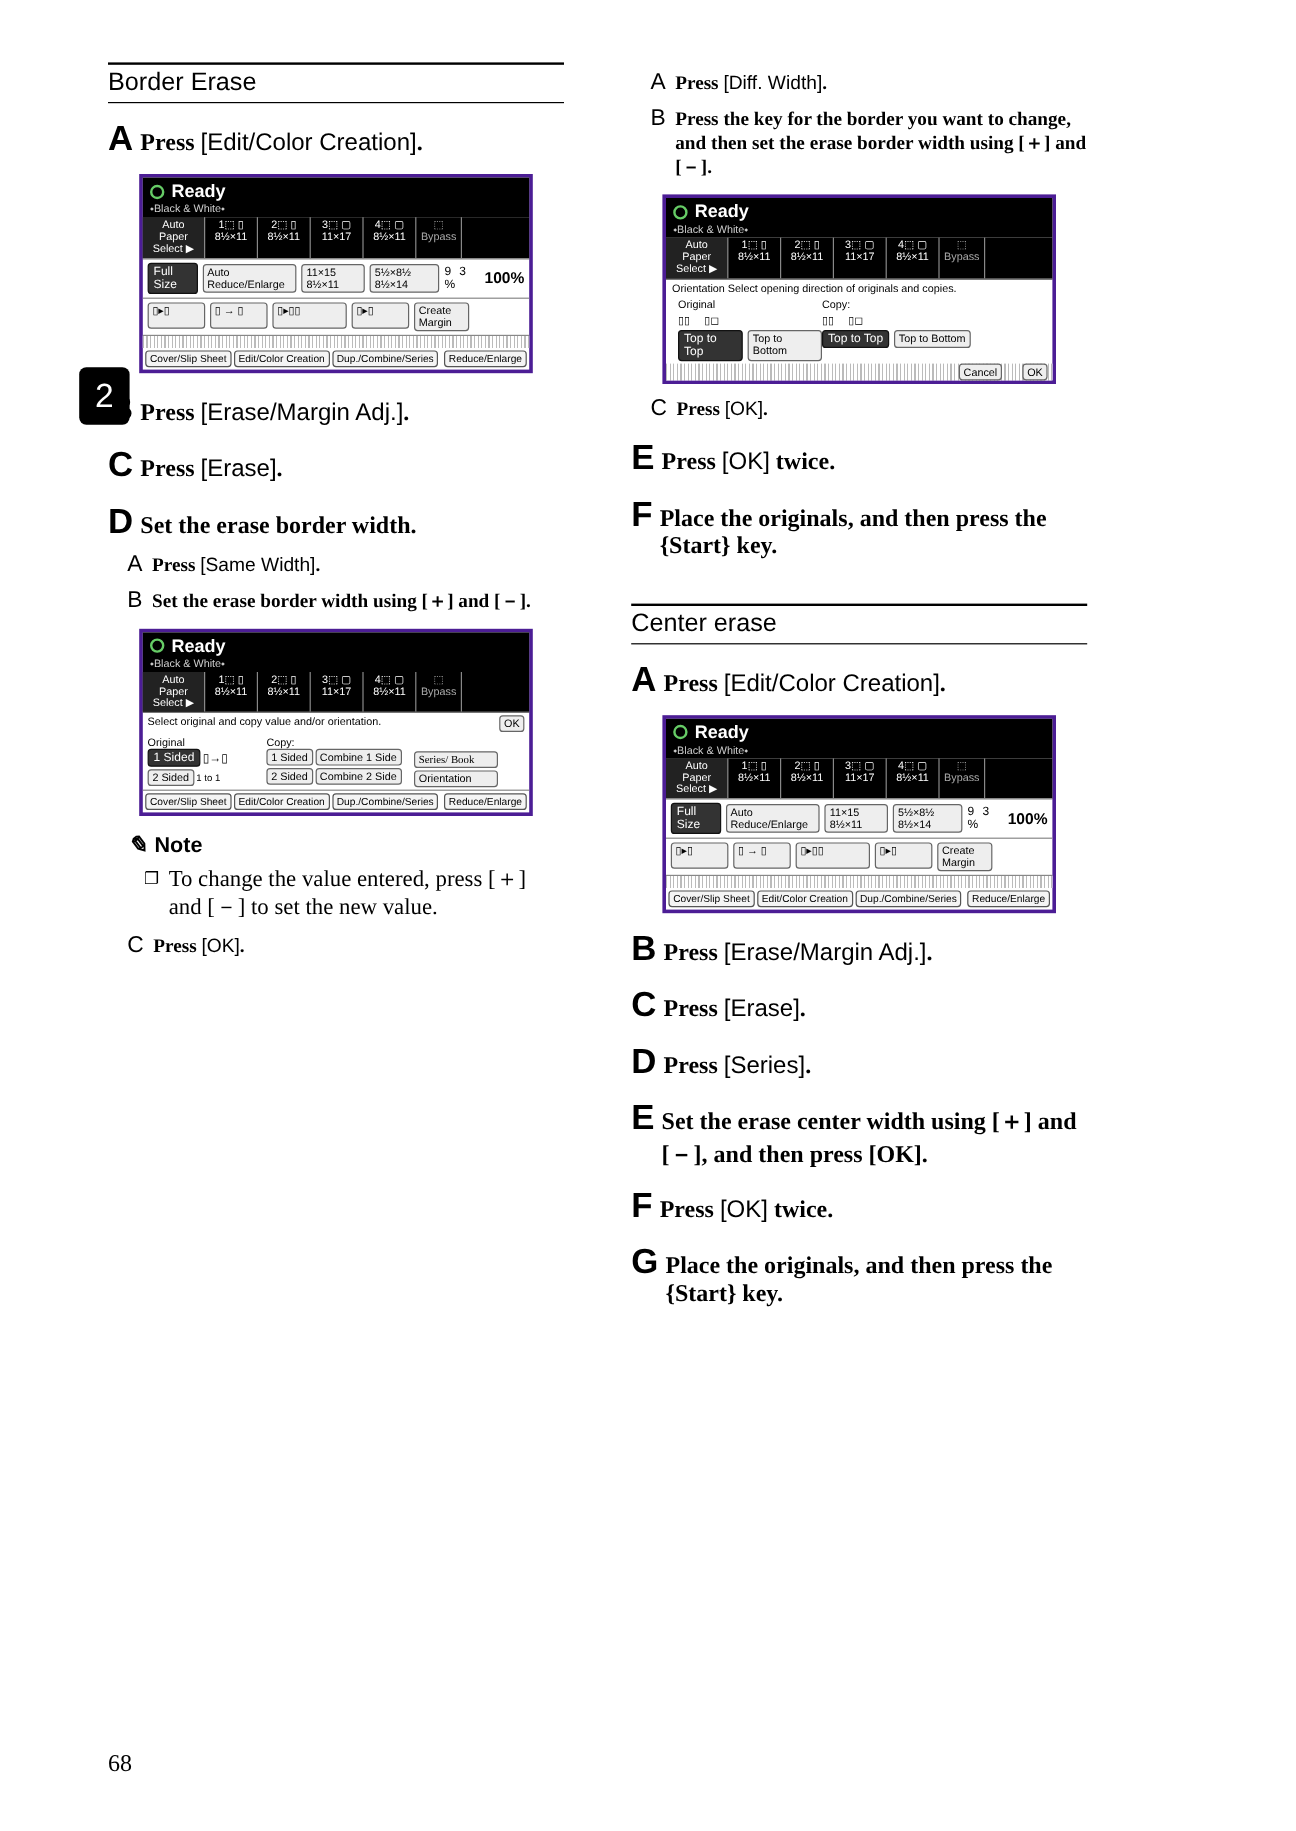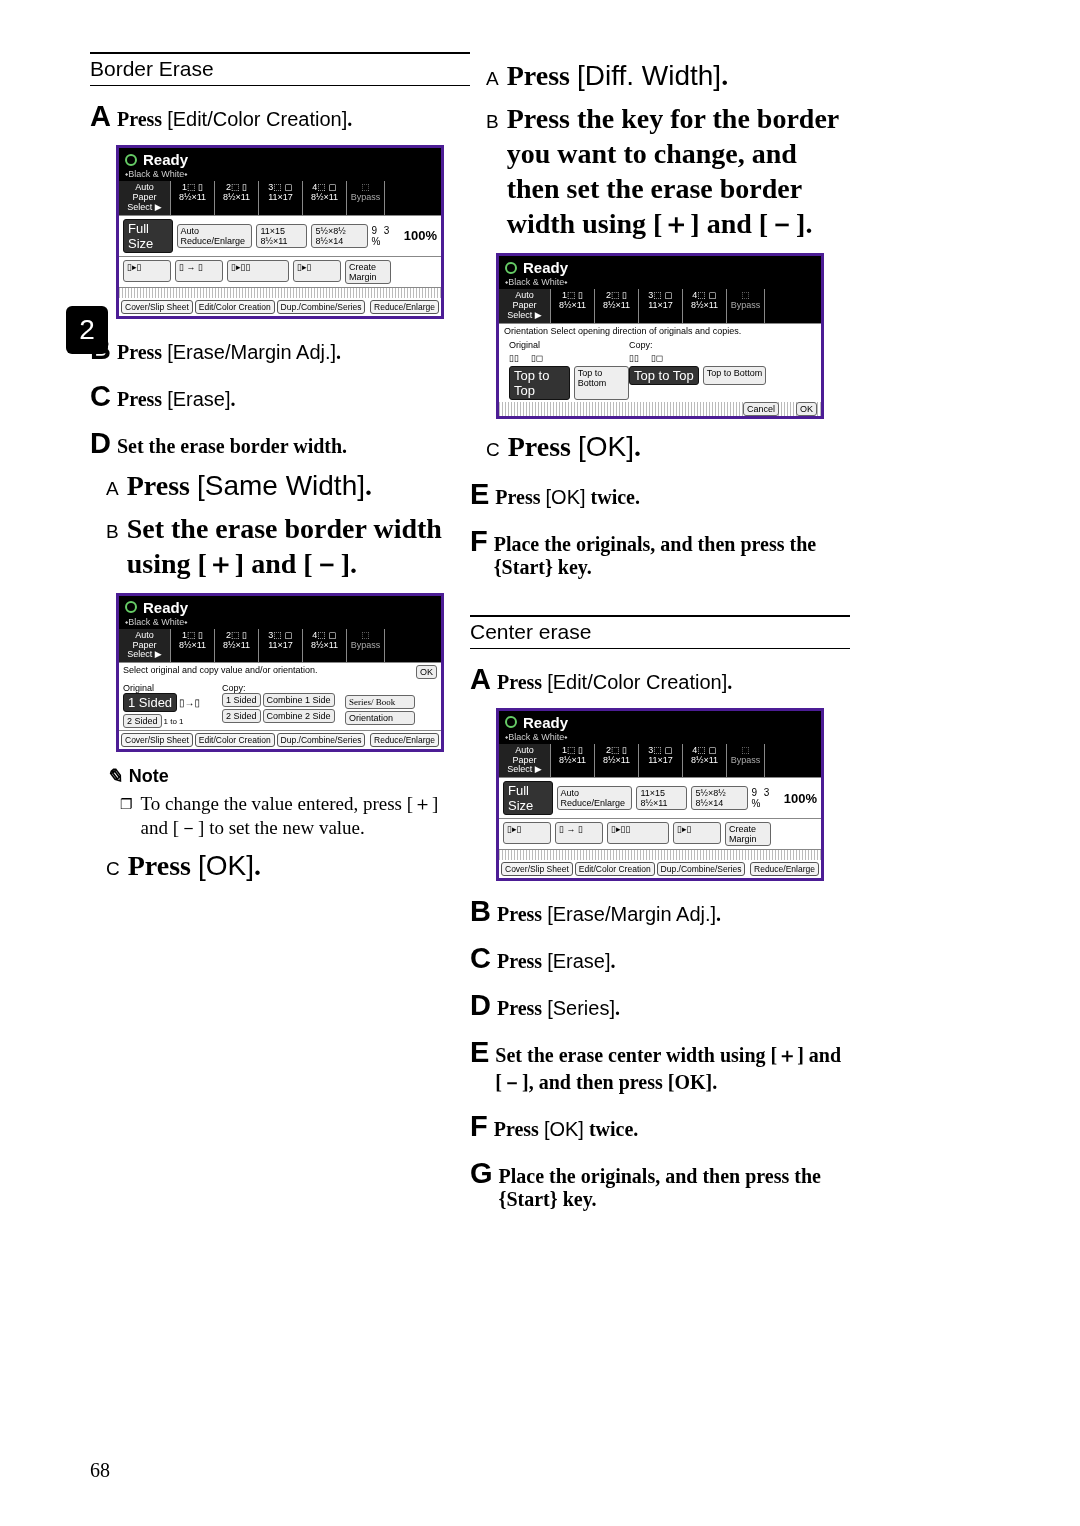--- a/index.html
+++ b/index.html
@@ -32,20 +32,21 @@
     background: #000;
     color: #fff;
     font-family: Arial, sans-serif;
     font-size: 28px;
     text-align: center;
     line-height: 48px;
     border-radius: 6px;
   }
   .columns {
     display: flex;
+    gap: 56px;
   }
   .col {
     width: 380px;
   }
   .section-title {
     font-family: Arial, Helvetica, sans-serif;
     font-size: 21px;
     border-top: 2px solid #000;
     border-bottom: 1px solid #000;
     padding: 3px 0 4px 0;
@@ -77,21 +78,21 @@
     gap: 8px;
     margin: 8px 0 6px 16px;
   }
   .sub-letter {
     font-family: Arial, Helvetica, sans-serif;
     font-size: 19px;
   }
   .sub-text {
     font-family: "Times New Roman", serif;
     font-weight: bold;
-    font-size: 28px;
+    font-size: 16px;
     line-height: 1.25;
   }
   .sub-text .sans { font-family: Arial, Helvetica, sans-serif; font-weight: normal;}
   .subsection-title {
     font-family: Arial, Helvetica, sans-serif;
     font-size: 19px;
     border-top: 1px solid #000;
     border-bottom: 1px solid #000;
     padding: 2px 0 3px 0;
     margin-top: 18px;
@@ -123,21 +124,21 @@
     color:#000;
   }
   .scr-top {
     background:#000; color:#fff; padding:3px 6px 1px 6px;
   }
   .scr-top .ready { font-weight:bold; font-size:15px; display:flex; align-items:center; gap:6px;}
   .scr-top .bw { font-size:9px; color:#ccc; margin-top:1px;}
   .scr-row { display:flex; align-items:stretch; border-bottom:1px solid #888;}
   .scr-cell { border-right:1px solid #888; padding:2px 3px; text-align:center; font-size:9px; line-height:1.1;}
   .scr-btn { border:1px solid #666; border-radius:3px; padding:1px 3px; font-size:9px; background:#eee; display:inline-block;}
-  .scr-blackbtn { background:#333; color:#fff; border:1px solid #111; border-radius:3px; padding:1px 4px; font-size:13px;}
+  .scr-blackbtn { background:#333; color:#fff; border:1px solid #111; border-radius:3px; padding:1px 4px; font-size:10px;}
   .scr-stripes { height:10px; background: repeating-linear-gradient(90deg,#bbb 0,#bbb 1px,#fff 1px,#fff 3px);}
   .scr-footer { display:flex; gap:2px; padding:2px;}
   .scr-foot-btn { border:1px solid #555; border-radius:3px; padding:1px 3px; font-size:8.5px; background:#f4f4f4;}
   .page-num {
     position: absolute;
     left: 90px;
     bottom: 44px;
     font-family: "Times New Roman", serif;
     font-size: 20px;
   }

